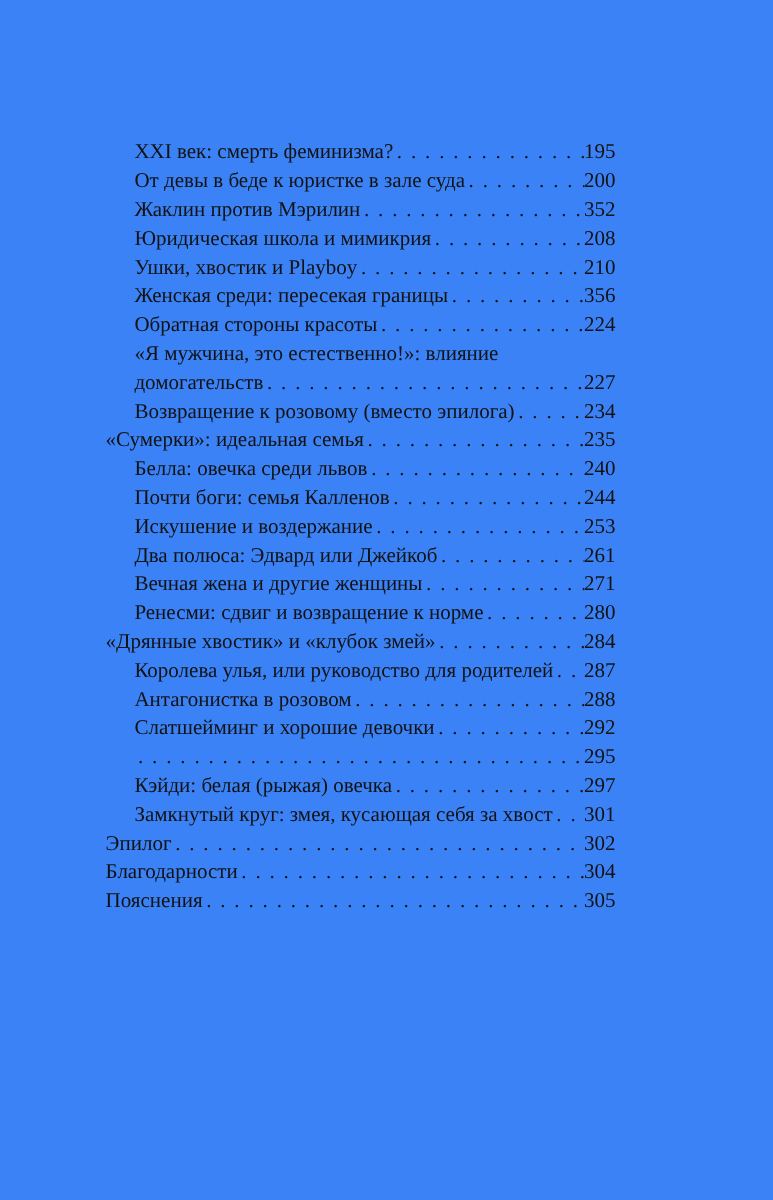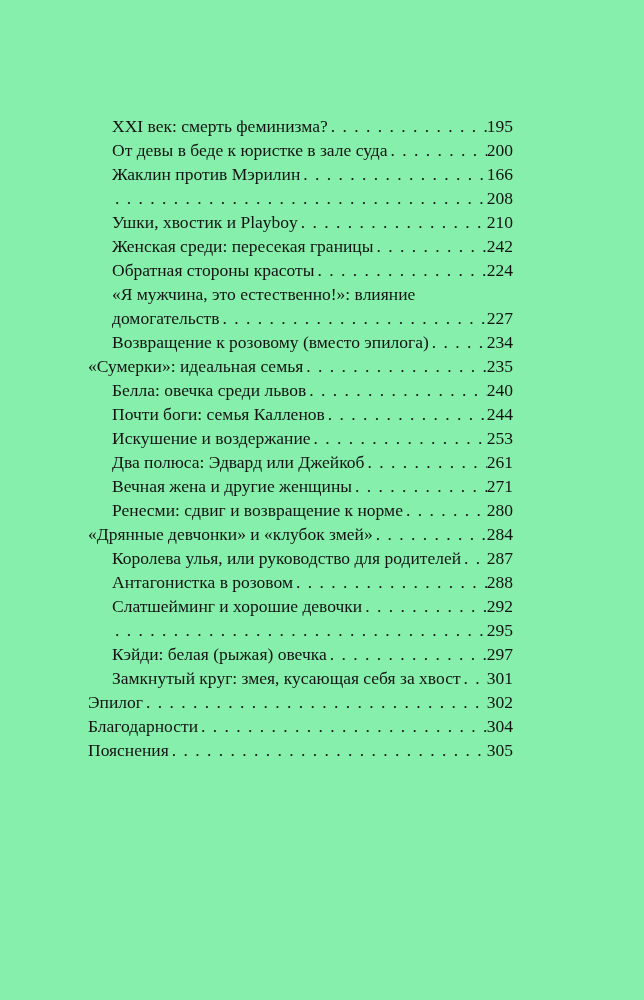--- a/index.html
+++ b/index.html
@@ -5,21 +5,21 @@
   html, body {
     margin: 0;
     padding: 0;
     background: #e9e9e9;
   }
   .page {
     position: relative;
     width: 644px;
     height: 1000px;
     margin: 0 auto;
-    background: #86efac;
+    background: #3b82f6;
     overflow: hidden;
     font-family: "Liberation Serif", "DejaVu Serif", serif;
     color: #121212;
   }
   .toc {
     position: absolute;
     left: 88px;
     top: 114px;
     width: 425px;
     font-size: 17.5px;
@@ -62,35 +62,36 @@
         <span class="toc-pagenum">195</span>
       </div>
       <div class="toc-row lvl1">
         <span class="toc-title">От девы в беде к юристке в зале суда</span>
         <span class="dot-leader"> . . . . . . . . . . . . . . . . . . . . . . . . . . . . . . . . . . . . . . . . . . . . . . . . . . . . . . . . . . . .</span>
         <span class="toc-pagenum">200</span>
       </div>
       <div class="toc-row lvl1">
         <span class="toc-title">Жаклин против Мэрилин</span>
         <span class="dot-leader"> . . . . . . . . . . . . . . . . . . . . . . . . . . . . . . . . . . . . . . . . . . . . . . . . . . . . . . . . . . . .</span>
-        <span class="toc-pagenum">166</span>
+        <span class="toc-pagenum">352</span>
       </div>
       <div class="toc-row lvl1">
+        <span class="toc-title">Юридическая школа и мимикрия</span>
         <span class="dot-leader"> . . . . . . . . . . . . . . . . . . . . . . . . . . . . . . . . . . . . . . . . . . . . . . . . . . . . . . . . . . . .</span>
         <span class="toc-pagenum">208</span>
       </div>
       <div class="toc-row lvl1">
         <span class="toc-title">Ушки, хвостик и Playboy</span>
         <span class="dot-leader"> . . . . . . . . . . . . . . . . . . . . . . . . . . . . . . . . . . . . . . . . . . . . . . . . . . . . . . . . . . . .</span>
         <span class="toc-pagenum">210</span>
       </div>
       <div class="toc-row lvl1">
         <span class="toc-title">Женская среди: пересекая границы</span>
         <span class="dot-leader"> . . . . . . . . . . . . . . . . . . . . . . . . . . . . . . . . . . . . . . . . . . . . . . . . . . . . . . . . . . . .</span>
-        <span class="toc-pagenum">242</span>
+        <span class="toc-pagenum">356</span>
       </div>
       <div class="toc-row lvl1">
         <span class="toc-title">Обратная стороны красоты</span>
         <span class="dot-leader"> . . . . . . . . . . . . . . . . . . . . . . . . . . . . . . . . . . . . . . . . . . . . . . . . . . . . . . . . . . . .</span>
         <span class="toc-pagenum">224</span>
       </div>
       <div class="toc-row lvl1 no-page">
         <span class="toc-title">«Я мужчина, это естественно!»: влияние</span>
       </div>
       <div class="toc-row lvl1">
@@ -132,21 +133,21 @@
         <span class="toc-title">Вечная жена и другие женщины</span>
         <span class="dot-leader"> . . . . . . . . . . . . . . . . . . . . . . . . . . . . . . . . . . . . . . . . . . . . . . . . . . . . . . . . . . . .</span>
         <span class="toc-pagenum">271</span>
       </div>
       <div class="toc-row lvl1">
         <span class="toc-title">Ренесми: сдвиг и возвращение к норме</span>
         <span class="dot-leader"> . . . . . . . . . . . . . . . . . . . . . . . . . . . . . . . . . . . . . . . . . . . . . . . . . . . . . . . . . . . .</span>
         <span class="toc-pagenum">280</span>
       </div>
       <div class="toc-row">
-        <span class="toc-title">«Дрянные девчонки» и «клубок змей»</span>
+        <span class="toc-title">«Дрянные хвостик» и «клубок змей»</span>
         <span class="dot-leader"> . . . . . . . . . . . . . . . . . . . . . . . . . . . . . . . . . . . . . . . . . . . . . . . . . . . . . . . . . . . .</span>
         <span class="toc-pagenum">284</span>
       </div>
       <div class="toc-row lvl1">
         <span class="toc-title">Королева улья, или руководство для родителей</span>
         <span class="dot-leader"> . . . . . . . . . . . . . . . . . . . . . . . . . . . . . . . . . . . . . . . . . . . . . . . . . . . . . . . . . . . .</span>
         <span class="toc-pagenum">287</span>
       </div>
       <div class="toc-row lvl1">
         <span class="toc-title">Антагонистка в розовом</span>

